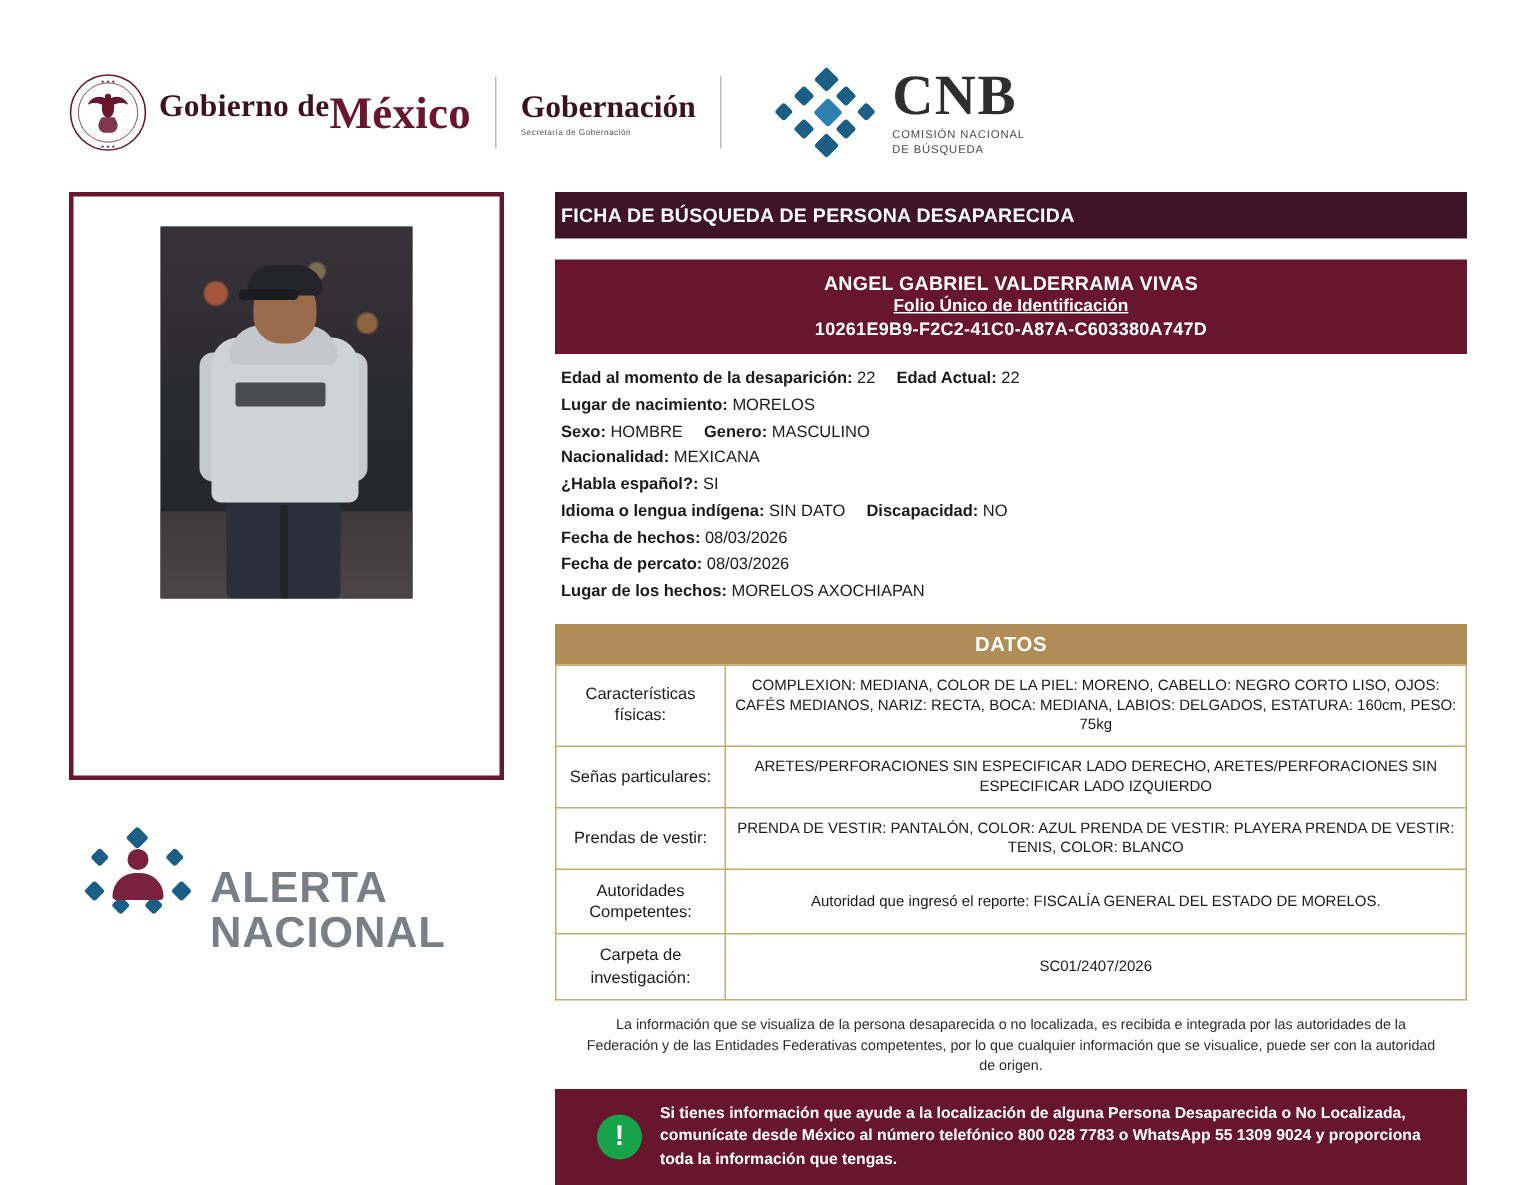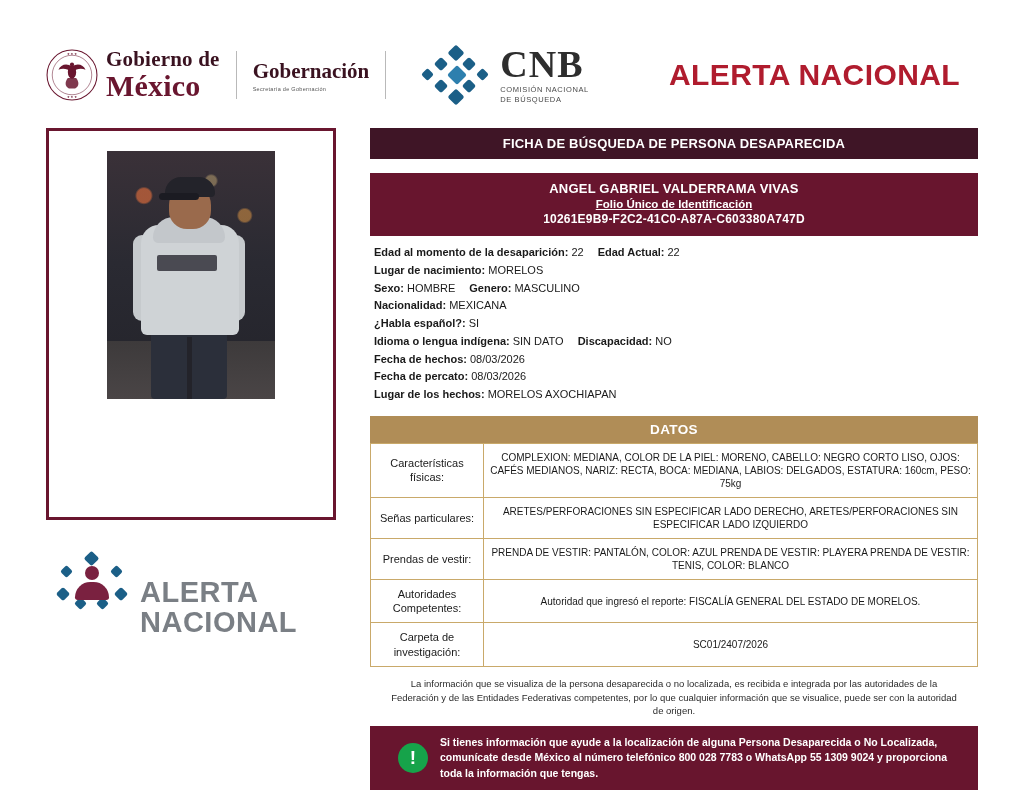--- a/index.html
+++ b/index.html
@@ -34,21 +34,21 @@
     align-items: center;
   }
   .eagle {
     width: 52px;
     height: 52px;
     flex: 0 0 auto;
     margin-right: 8px;
   }
   .gob-text {
     display: flex;
-    flex-direction: column;
+    flex-direction: row;
     justify-content: center;
     line-height: 1;
   }
   .gob-text .gob1 {
     font-family: "Liberation Serif", serif;
     font-size: 21px;
     font-weight: bold;
     color: #3a1220;
     letter-spacing: .2px;
   }
@@ -314,21 +314,20 @@
   
   .right {
     position: absolute;
     left: 370px;
     top: 128px;
     width: 608px;
   }
   .bar-dark {
     background: #3f1526;
     color: #ffffff;
-    text-align: center;
     font-size: 13px;
     font-weight: bold;
     padding: 8px 4px;
     letter-spacing: .2px;
   }
   .name-box {
     background: #68152e;
     color: #ffffff;
     text-align: center;
     padding: 8px 4px 10px;
@@ -490,21 +489,20 @@
       </div>
       <div class="cnb-words">
         <div class="cnb-big">CNB</div>
         <div class="cnb-sub">
           <div>COMISIÓN NACIONAL</div>
           <div>DE BÚSQUEDA</div>
         </div>
       </div>
     </div>
 
-    <div class="alerta-title">ALERTA NACIONAL</div>
   </div>
 
   <div class="photo-frame">
     <div class="photo">
       <div class="ph-bg"></div>
       <div class="ph-ground"></div>
       <div class="ph-arm-l"></div>
       <div class="ph-arm-r"></div>
       <div class="ph-legs"></div>
       <div class="ph-leg-gap"></div>

